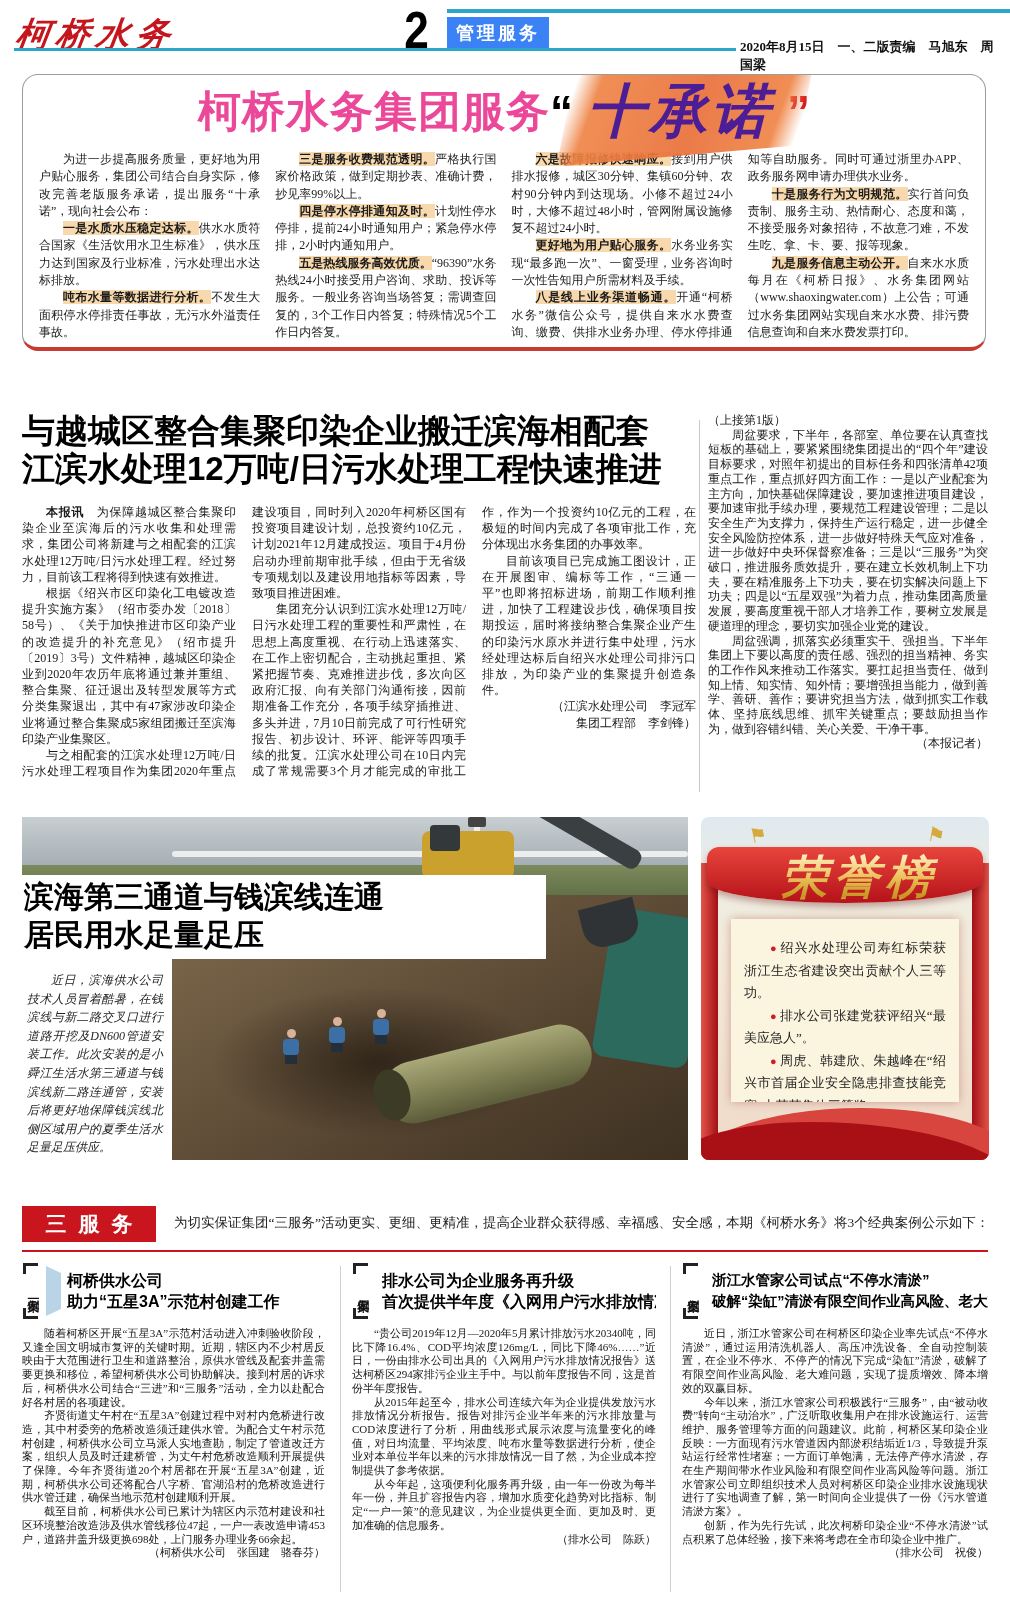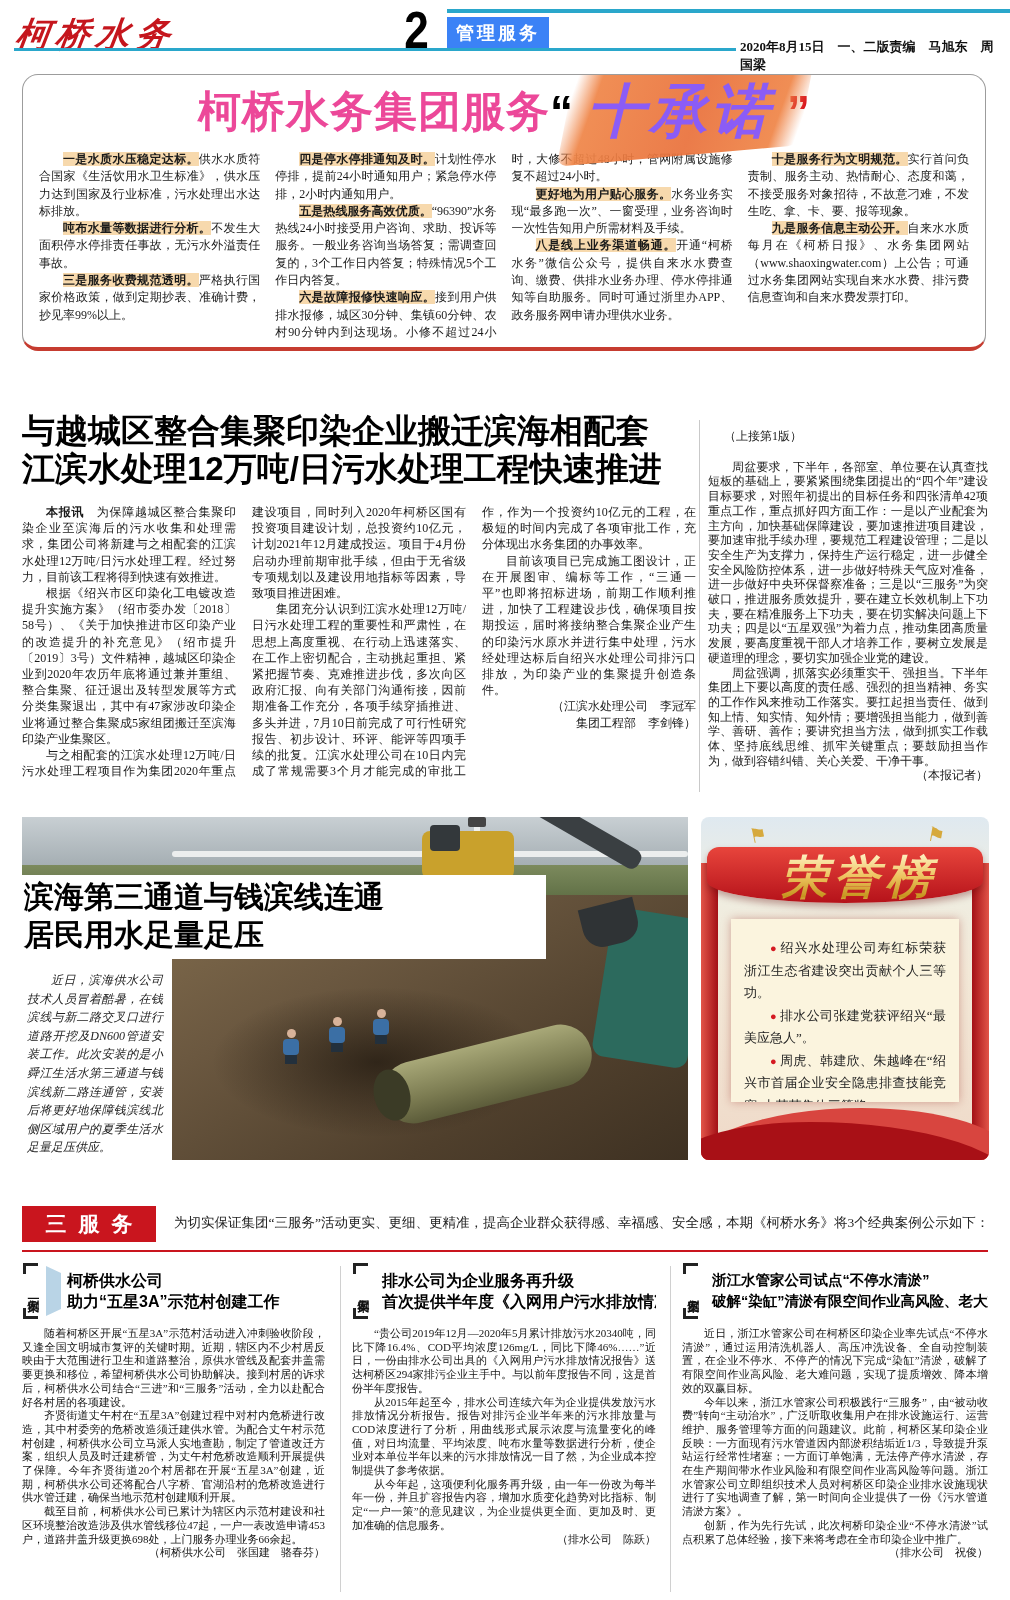--- a/index.html
+++ b/index.html
@@ -35,21 +35,21 @@
     background:#fff; overflow:hidden;
   }
   .headline1 {
     height:74px; display:flex; align-items:center; justify-content:center;
     font-family:"Liberation Sans", sans-serif; white-space:nowrap;
   }
   .headline1 .h1-black { font-size:43px; font-weight:900; color:#ec4899; letter-spacing:1px; }
   .headline1 .q-open { font-size:46px; font-weight:900; color:#000; }
   .headline1 .q-close { font-size:46px; font-weight:900; color:#d8101c; }
   .chengnuo {
-    position:relative; display:inline-block; font-size:58px; font-weight:900; color:#8b5cf6;
+    position:relative; display:inline-block; font-size:58px; font-weight:900; color:#4c1d95;
     font-style:italic; letter-spacing:4px; padding:0 14px; z-index:1;
   }
   .chengnuo::before {
     content:""; position:absolute; left:-8px; right:-20px; top:-8px; bottom:-4px;
     background:linear-gradient(100deg, rgba(239,132,70,0) 2%, #ef8446 12%, #e9703a 55%, #ef8446 88%, rgba(239,132,70,0) 98%);
     transform:rotate(-5deg) skewX(-16deg); border-radius:10px; z-index:-1; opacity:.92;
   }
   .body1 {
     margin:2px 16px 0 16px; height:192px; column-count:4; column-gap:15px;
     font-size:12px; line-height:17.3px; text-align:justify; overflow:hidden;
@@ -68,21 +68,21 @@
     position:absolute; left:22px; top:504px; width:674px; height:292px;
     column-count:3; column-gap:16px; font-size:12px; line-height:16.2px;
     text-align:justify; overflow:hidden;
   }
   .art2-body p { text-indent:2em; margin:0; }
   .art2-body .byline { text-align:right; text-indent:0; }
   .cont-col {
     position:absolute; left:708px; top:413px; width:280px; height:384px;
     font-size:12px; line-height:14.7px; text-align:justify; overflow:hidden;
   }
-  .cont-col .jump { text-indent:0; margin:16px; }
+  .cont-col .jump { text-indent:0; margin:0; }
   .cont-col p { text-indent:2em; margin:0; }
   .cont-col .byline { text-align:right; text-indent:0; }
 
   
   .photo-wrap { position:absolute; left:22px; top:817px; width:666px; height:343px; background:#6b5840; overflow:hidden; }
   .ph-road { position:absolute; left:0; top:0; width:100%; height:64px; background:linear-gradient(#c8cfd3,#9aa4a9); }
   .ph-rail { position:absolute; left:150px; right:0; top:34px; height:6px; background:#eceeee; border-radius:3px; }
   .ph-grass { position:absolute; left:0; top:48px; width:100%; height:34px; background:linear-gradient(#7c8a5d,#5f6f45); }
   .ph-dirt { position:absolute; left:0; top:78px; right:0; bottom:0; background:linear-gradient(150deg,#8a7452,#6b5840 40%,#4f3f2c 75%,#3e3122); }
   .ph-hole { position:absolute; left:190px; top:170px; width:330px; height:150px; border-radius:50%;
@@ -191,20 +191,21 @@
   <div class="date-line">2020年8月15日　一、二版责编　马旭东　周国梁</div>
 
   <div class="promise-box">
     <div class="headline1">
       <span class="h1-black">柯桥水务集团服务</span>
       <span class="q-open">“</span>
       <span class="chengnuo">十承诺</span>
       <span class="q-close">”</span>
     </div>
     <div class="body1">
+      <p>为进一步提高服务质量，更好地为用户贴心服务，集团公司结合自身实际，修改完善老版服务承诺，提出服务“十承诺”，现向社会公布：</p>
       <p><span class="hl">一是水质水压稳定达标。</span><span>供水水质符合国家《生活饮用水卫生标准》，供水压力达到国家及行业标准，污水处理出水达标排放。</span></p>
       <p><span class="hl">吨布水量等数据进行分析。</span><span>不发生大面积停水停排责任事故，无污水外溢责任事故。</span></p>
       <p><span class="hl">三是服务收费规范透明。</span><span>严格执行国家价格政策，做到定期抄表、准确计费，抄见率99%以上。</span></p>
       <p><span class="hl">四是停水停排通知及时。</span><span>计划性停水停排，提前24小时通知用户；紧急停水停排，2小时内通知用户。</span></p>
       <p><span class="hl">五是热线服务高效优质。</span><span>“96390”水务热线24小时接受用户咨询、求助、投诉等服务。一般业务咨询当场答复；需调查回复的，3个工作日内答复；特殊情况5个工作日内答复。</span></p>
       <p><span class="hl">六是故障报修快速响应。</span><span>接到用户供排水报修，城区30分钟、集镇60分钟、农村90分钟内到达现场。小修不超过24小时，大修不超过48小时，管网附属设施修复不超过24小时。</span></p>
       <p><span class="hl">更好地为用户贴心服务。</span><span>水务业务实现“最多跑一次”、一窗受理，业务咨询时一次性告知用户所需材料及手续。</span></p>
       <p><span class="hl">八是线上业务渠道畅通。</span><span>开通“柯桥水务”微信公众号，提供自来水水费查询、缴费、供排水业务办理、停水停排通知等自助服务。同时可通过浙里办APP、政务服务网申请办理供水业务。</span></p>
       <p><span class="hl">十是服务行为文明规范。</span><span>实行首问负责制、服务主动、热情耐心、态度和蔼，不接受服务对象招待，不故意刁难，不发生吃、拿、卡、要、报等现象。</span></p>
       <p><span class="hl">九是服务信息主动公开。</span><span>自来水水质每月在《柯桥日报》、水务集团网站（www.shaoxingwater.com）上公告；可通过水务集团网站实现自来水水费、排污费信息查询和自来水费发票打印。</span></p>

